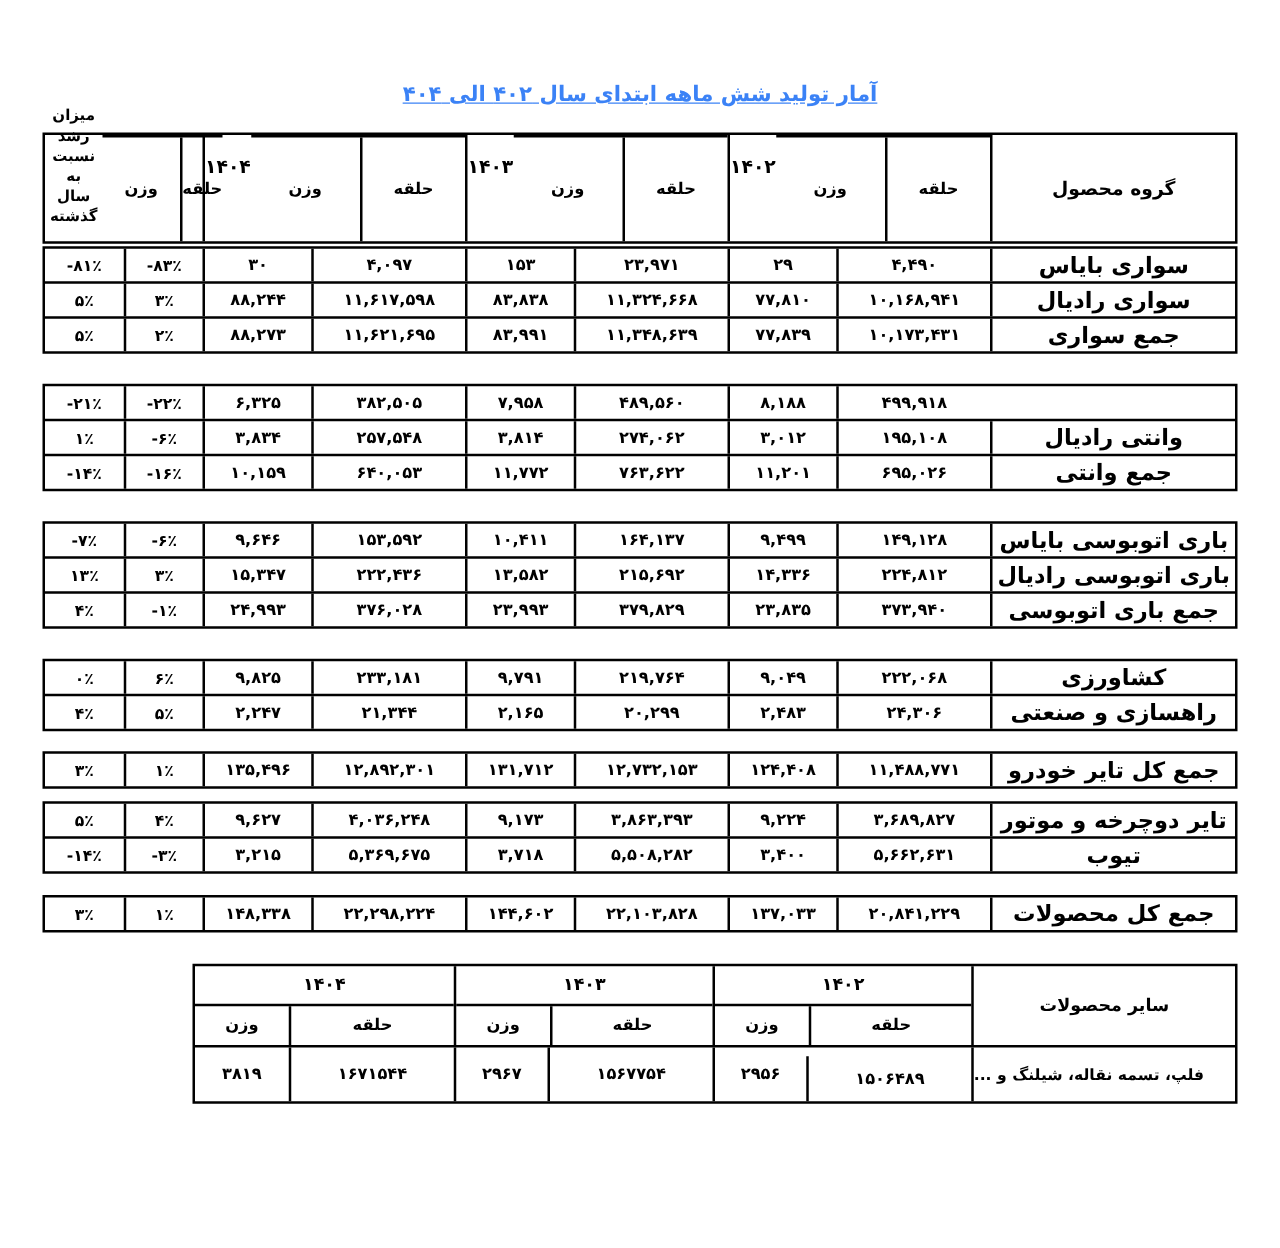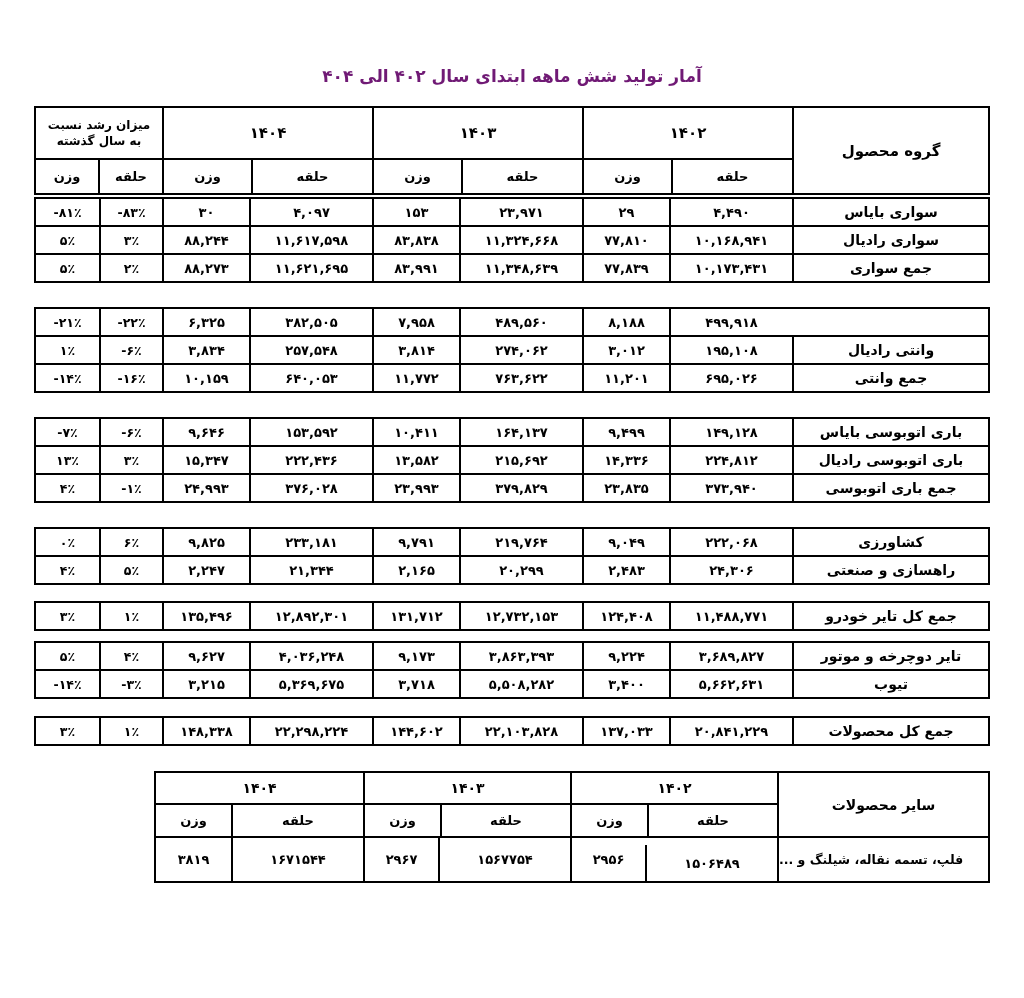--- a/index.html
+++ b/index.html
@@ -10,36 +10,36 @@
 
   
   .block{position:absolute;left:34px;width:956px;border:2px solid #000;box-sizing:border-box;background:#fff;}
   .row{display:flex;height:26px;}
   .row + .row{border-top:2px solid #000;}
   .cell{display:flex;align-items:center;justify-content:center;box-sizing:border-box;
         font-weight:bold;font-size:13px;overflow:hidden;white-space:nowrap;}
   .cell + .cell{border-left:2px solid #000;}
   .num{direction:ltr;}
   .pct{font-size:12.5px;}
-  .name{font-size:14px;direction:rtl;}
+  .name{font-size:18px;direction:rtl;}
   
   .row .cell:nth-child(1){width:63px;}
   .row .cell:nth-child(2){width:63px;}
   .row .cell:nth-child(3){width:87px;}
   .row .cell:nth-child(4){width:123px;}
   .row .cell:nth-child(5){width:87px;}
   .row .cell:nth-child(6){width:123px;}
   .row .cell:nth-child(7){width:87px;}
   .row .cell:nth-child(8){width:123px;}
   .row .cell:nth-child(9){flex:1;}
 
   
   .hdr{position:absolute;left:34px;top:106px;width:956px;height:89px;border:2px solid #000;
        box-sizing:border-box;display:flex;background:#fff;}
-  .hcol{display:flex;flex-direction:column;box-sizing:border-box;}
+  .hcol{display:flex;flex-direction:row;box-sizing:border-box;}
   .hcol + .hcol{border-left:2px solid #000;}
   .hcol.growth{width:126px;}
   .hcol.year{width:210px;}
   .hcol.plabel{flex:1;align-items:center;justify-content:center;flex-direction:row;
                font-weight:bold;font-size:15px;direction:rtl;}
   .htop{height:50px;display:flex;align-items:center;justify-content:center;
         font-weight:bold;font-size:15px;direction:rtl;}
   .htop.small{font-size:12px;text-align:center;line-height:1.35;padding:0 4px;}
   .hsplit{flex:1;display:flex;border-top:2px solid #000;}
   .hsub{display:flex;align-items:center;justify-content:center;font-weight:bold;
@@ -78,21 +78,21 @@
   .brow .bcell:nth-child(5){width:75px;}
   .brow .bcell:nth-child(6){width:132px;margin-top:7px;}
   .brow .bcell:nth-child(7){flex:1;font-size:12.5px;direction:rtl;justify-content:flex-end;
         padding-right:10px;font-weight:bold;}
 </style>
 </head>
 <body>
 
 <div class="page">
 
-  <div class="title" style="color: #701a75;">آمار تولید شش ماهه ابتدای سال ۴۰۲ الی ۴۰۴</div>
+  <div class="title" style="color: #3b82f6; text-decoration: underline;">آمار تولید شش ماهه ابتدای سال ۴۰۲ الی ۴۰۴</div>
 
   <div class="hdr">
     <div class="hcol growth">
       <div class="htop small">میزان رشد نسبت به سال گذشته</div>
       <div class="hsplit">
         <div class="hsub">وزن</div>
         <div class="hsub">حلقه</div>
       </div>
     </div>
     <div class="hcol year">

